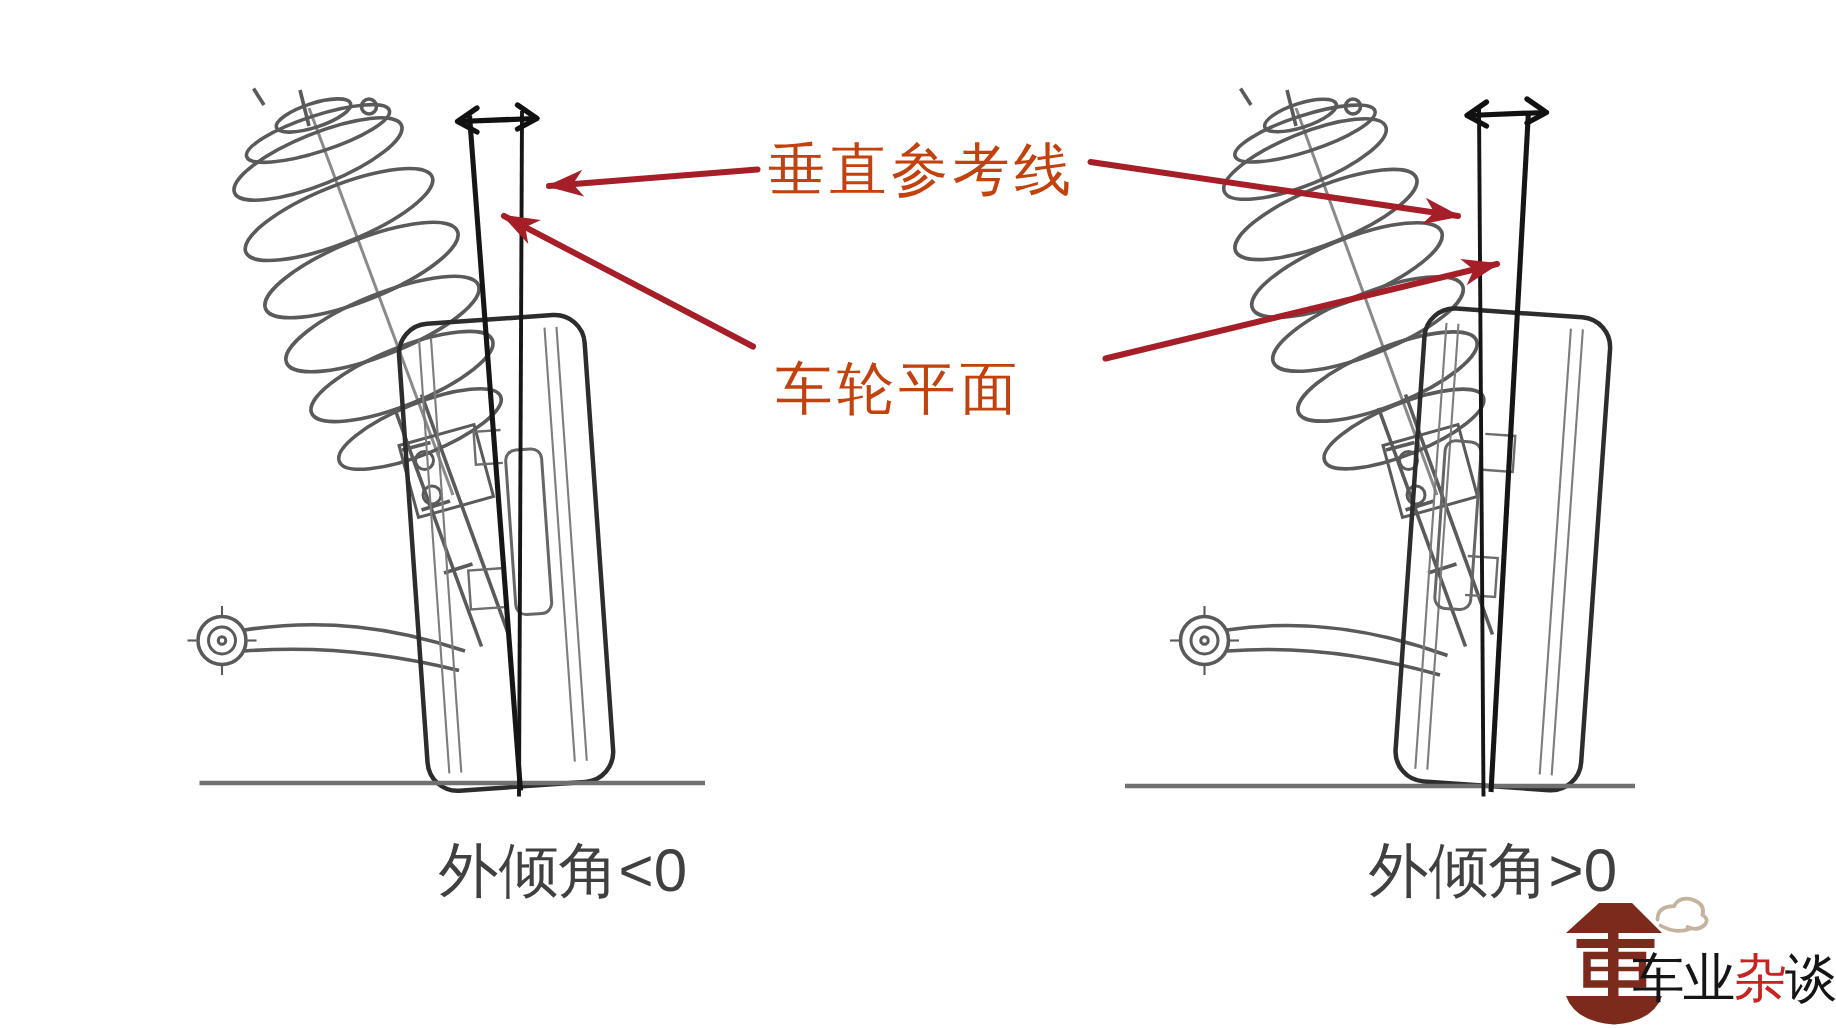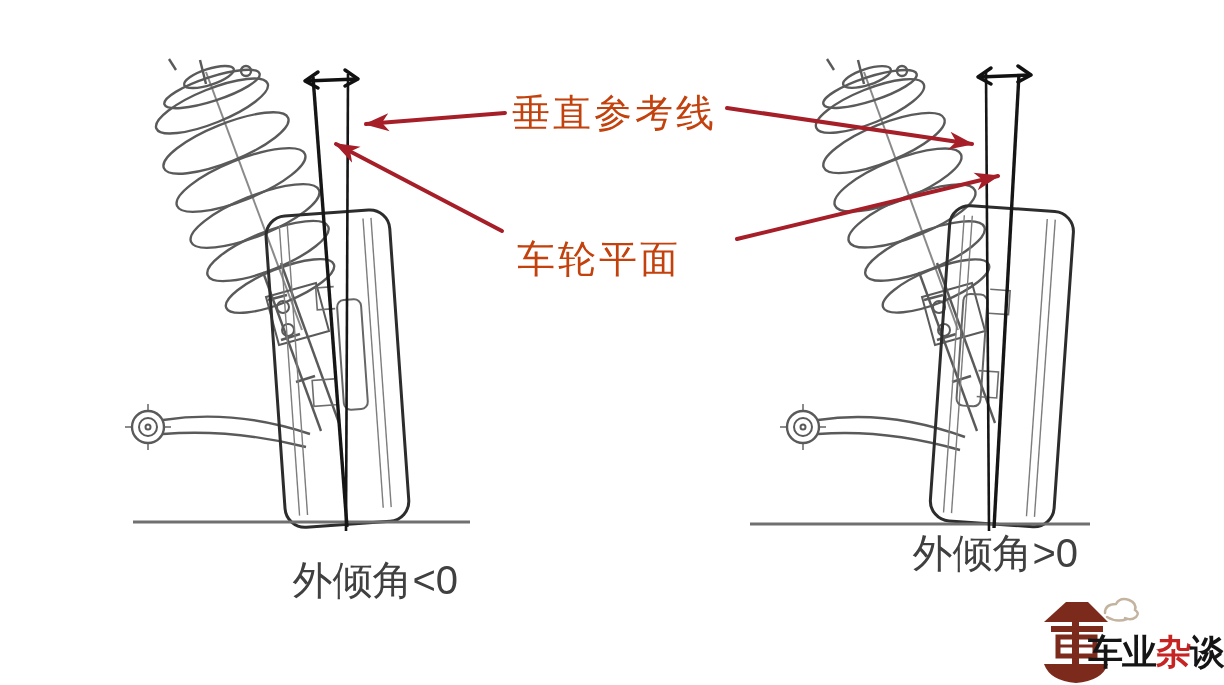--- a/index.html
+++ b/index.html
@@ -11,21 +11,21 @@
   .lbl{
     position:absolute;color:#c2410c;white-space:nowrap;
     font-size:38px;letter-spacing:3px;font-weight:500;
   }
   .caption{
     position:absolute;color:#404040;width:250px;text-align:right;
     font-size:40px;font-weight:500;white-space:nowrap;
   }
   #svgcanvas{position:absolute;left:0;top:0;}
   .logo-text{
-    position:absolute;left:1088px;top:629px;font-size:35px;font-weight:bold;
+    position:absolute;left:1088px;top:629px;font-size:35px;font-weight:normal;
     letter-spacing:-1px;white-space:nowrap;color:#151515;
     font-family:"Liberation Serif","DejaVu Serif",serif;
   }
   .logo-red{color:#c62322;}
 </style>
 </head>
 <body>
 
 <svg id="svgcanvas" width="1224" height="685" viewBox="0 0 1224 685">
   <defs>
@@ -176,17 +176,17 @@
     </g>
   </g>
 </svg>
 
 <div class="lbl" style="left:512px;top:88px;">垂直参考线</div>
 
 <div class="lbl" style="left:517px;top:198px;margin-top:36px;">车轮平面</div>
 
 <div class="caption" style="left:208px;top:553px;">外倾角&lt;0</div>
 
-<div class="caption" style="left:828px;top:526px;">外倾角&gt;0</div>
+<div class="caption" style="left:828px;top:553px;">外倾角&gt;0</div>
 
 <div class="logo-text">
   <span>车业</span><span class="logo-red">杂</span><span>谈</span>
 </div>
 
 </body></html>

